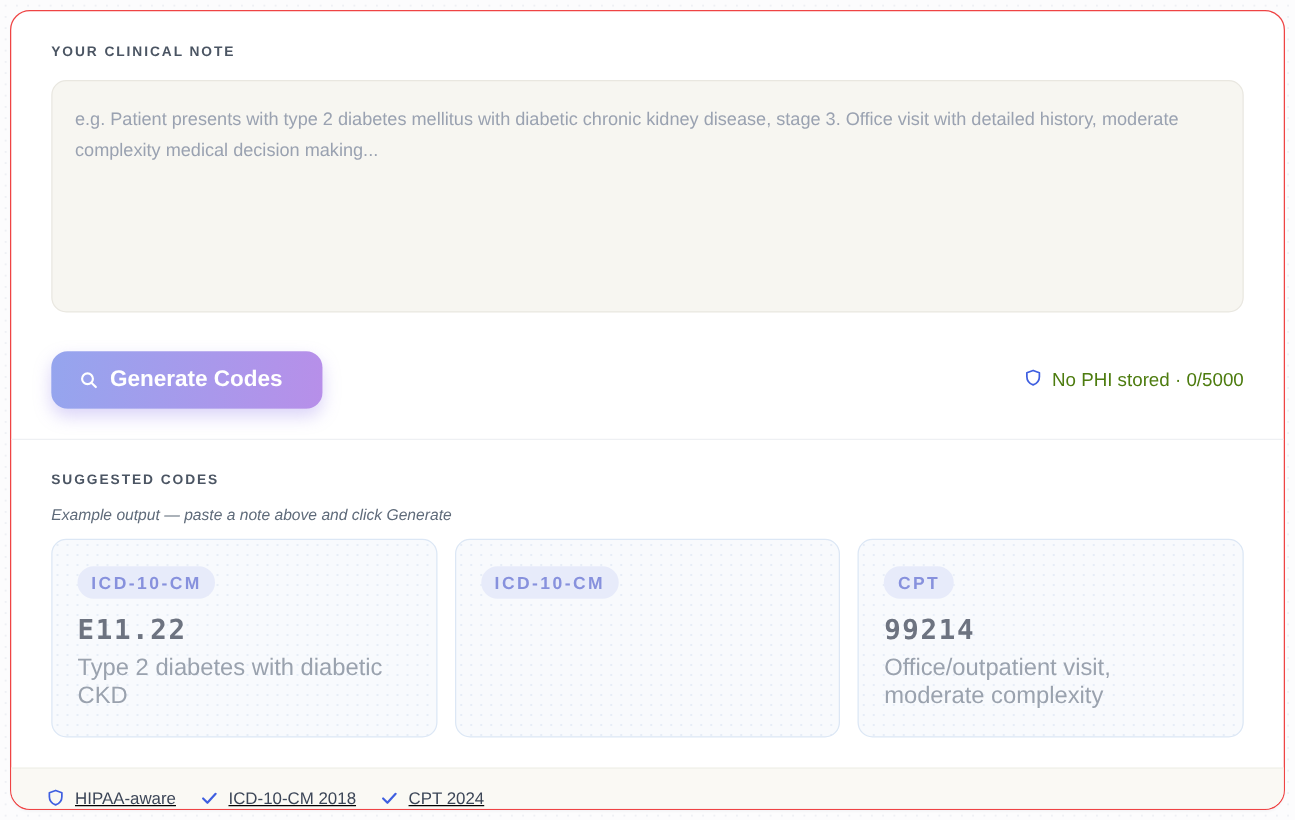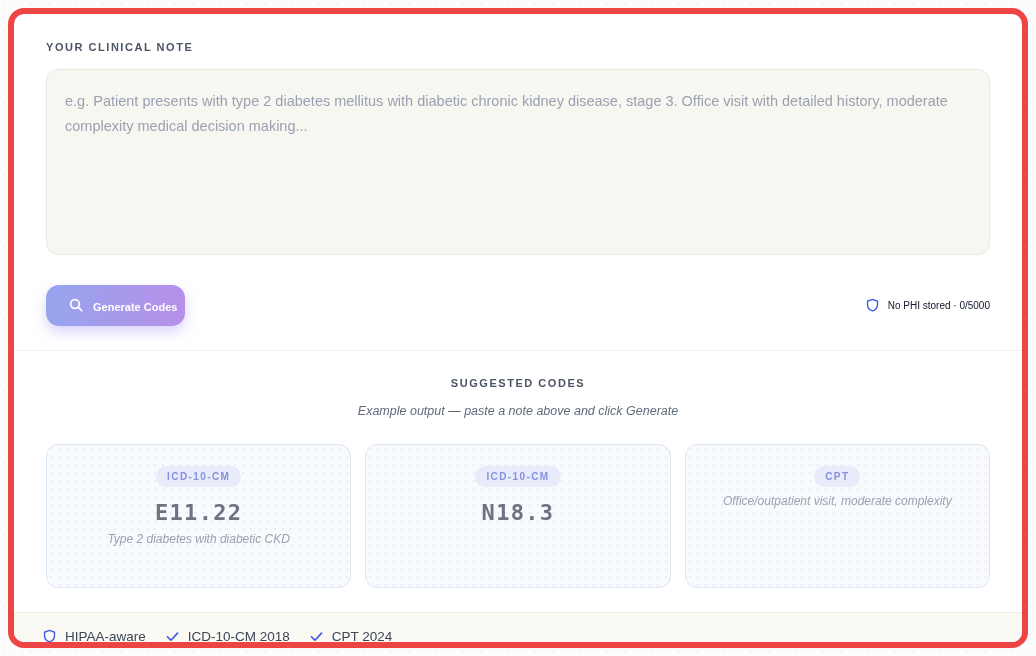--- a/index.html
+++ b/index.html
@@ -7,21 +7,21 @@
   body {
     font-family: "Liberation Sans", sans-serif;
     background-color: #fcfcfd;
     background-image: radial-gradient(#eef0f4 1px, transparent 1px);
     background-size: 9px 9px;
   }
   .app {
     width: 1020px; height: 640px;
     margin: 8px;
     background: #ffffff;
-    border: 6px solid #ef4444;
+    border: 1px solid #ef4444;
     border-radius: 16px;
     display: flex; flex-direction: column;
     overflow: hidden;
     box-shadow: 0 1px 2px rgba(30,41,59,.03);
   }
   .section-label {
     font-size: 11px; font-weight: 700;
     letter-spacing: 0.14em;
     color: #4b5563;
   }
@@ -38,74 +38,74 @@
     font-size: 14.5px; line-height: 1.75;
     color: #334155;
     outline: none;
   }
   textarea.note-input::placeholder { color: #9aa2b1; }
   .actions-row {
     margin-top: 26px; margin-bottom: 24px;
     display: flex; align-items: center; justify-content: space-between;
   }
   .generate-btn {
-    display: inline-flex; align-items: flex-end; gap: 9px;
+    display: inline-flex; align-items: center; gap: 9px;
     border: none; cursor: pointer;
     background: linear-gradient(95deg, #95a5ee 0%, #b78fe9 100%);
     color: #ffffff;
     font-family: "Liberation Sans", sans-serif;
-    font-size: 11px; font-weight: 700;
-    padding: 12px 8px 13px 22px;
+    font-size: 18px; font-weight: 700;
+    padding: 12px 32px 13px 22px;
     border-radius: 13px;
     box-shadow: 0 6px 14px rgba(150,130,235,.35);
   }
   .generate-btn svg { display: block; }
   .phi-note {
     display: inline-flex; align-items: center; gap: 8px;
-    font-size: 10px; color: #0f172a;
+    font-size: 15px; color: #4d7c0f;
   }
   .divider { border-top: 1px solid #eef0f3; }
-  .suggested-section { padding: 26px 32px 24px 32px; text-align: center; }
+  .suggested-section { padding: 26px 32px 24px 32px; }
   .suggested-section .section-label { margin-bottom: 15px; }
   .hint {
     font-size: 12.5px; font-style: italic; color: #5f6b7a;
-    margin-bottom: 26px;
+    margin-bottom: 12px;
   }
   .cards {
     display: grid; grid-template-columns: 1fr 1fr 1fr; gap: 14px;
   }
   .code-card {
     min-height: 144px;
     background-color: #f8fafd;
     background-image: radial-gradient(#e6edf7 1px, transparent 1px);
     background-size: 8px 8px;
     border: 1px solid #dce7f5;
     border-radius: 12px;
     padding: 21px 20px;
     cursor: pointer;
   }
   .badge {
     display: inline-block;
     background: #e7ebfa;
     color: #8791dd;
-    font-size: 10px; font-weight: 700;
+    font-size: 14px; font-weight: 700;
     letter-spacing: 0.14em;
     padding: 5px 11px;
     border-radius: 999px;
   }
   .code-value {
     margin-top: 13px;
     font-family: "DejaVu Sans Mono", monospace;
     font-size: 22px; font-weight: 700;
     letter-spacing: 0.06em;
     color: #6d7380;
   }
   .code-desc {
     margin-top: 7px;
-    font-size: 12px; color: #9aa2ae; font-style: italic;
+    font-size: 19px; color: #9aa2ae;
   }
   .footer {
     margin-top: auto;
     background: #faf9f4;
     border-top: 1px solid #f0efe9;
     padding: 15px 28px;
     display: flex; align-items: flex-end; gap: 19px; text-decoration: underline;
   }
   .footer-item {
     display: inline-flex; align-items: center; gap: 8px;
@@ -153,25 +153,25 @@
     <div class="cards">
 
       <div class="code-card">
         <span class="badge">ICD-10-CM</span>
         <div class="code-value">E11.22</div>
         <div class="code-desc">Type 2 diabetes with diabetic CKD</div>
       </div>
 
       <div class="code-card">
         <span class="badge">ICD-10-CM</span>
-        <div class="code-value">N18.3</div>
       </div>
 
       <div class="code-card">
         <span class="badge">CPT</span>
+        <div class="code-value">99214</div>
         <div class="code-desc">Office/outpatient visit, moderate complexity</div>
       </div>
 
     </div>
   </div>
 
   <div class="footer">
 
     <div class="footer-item">
       <span>

